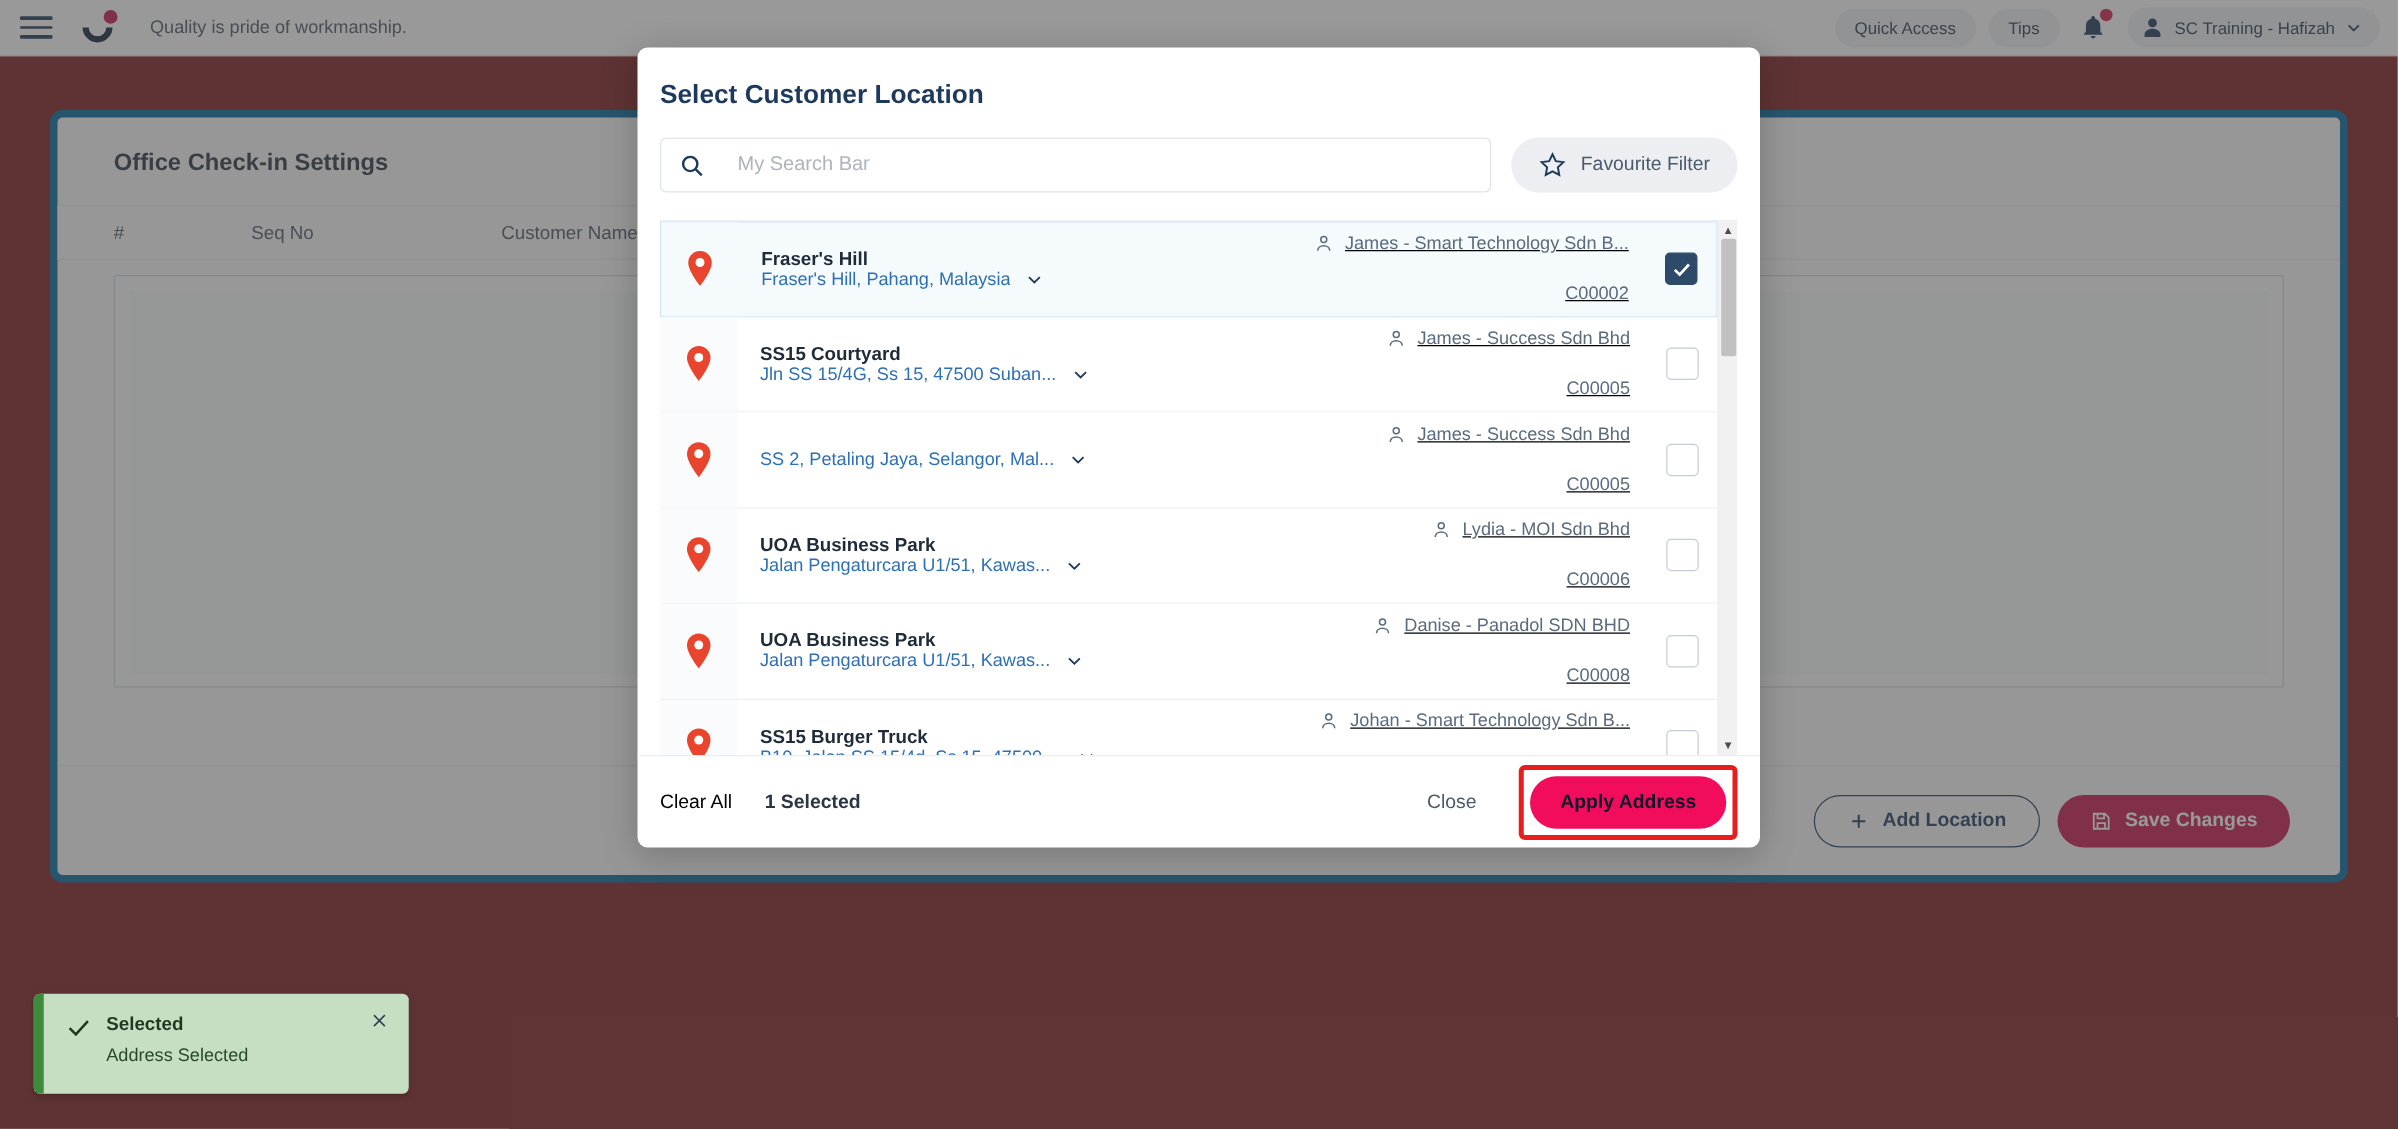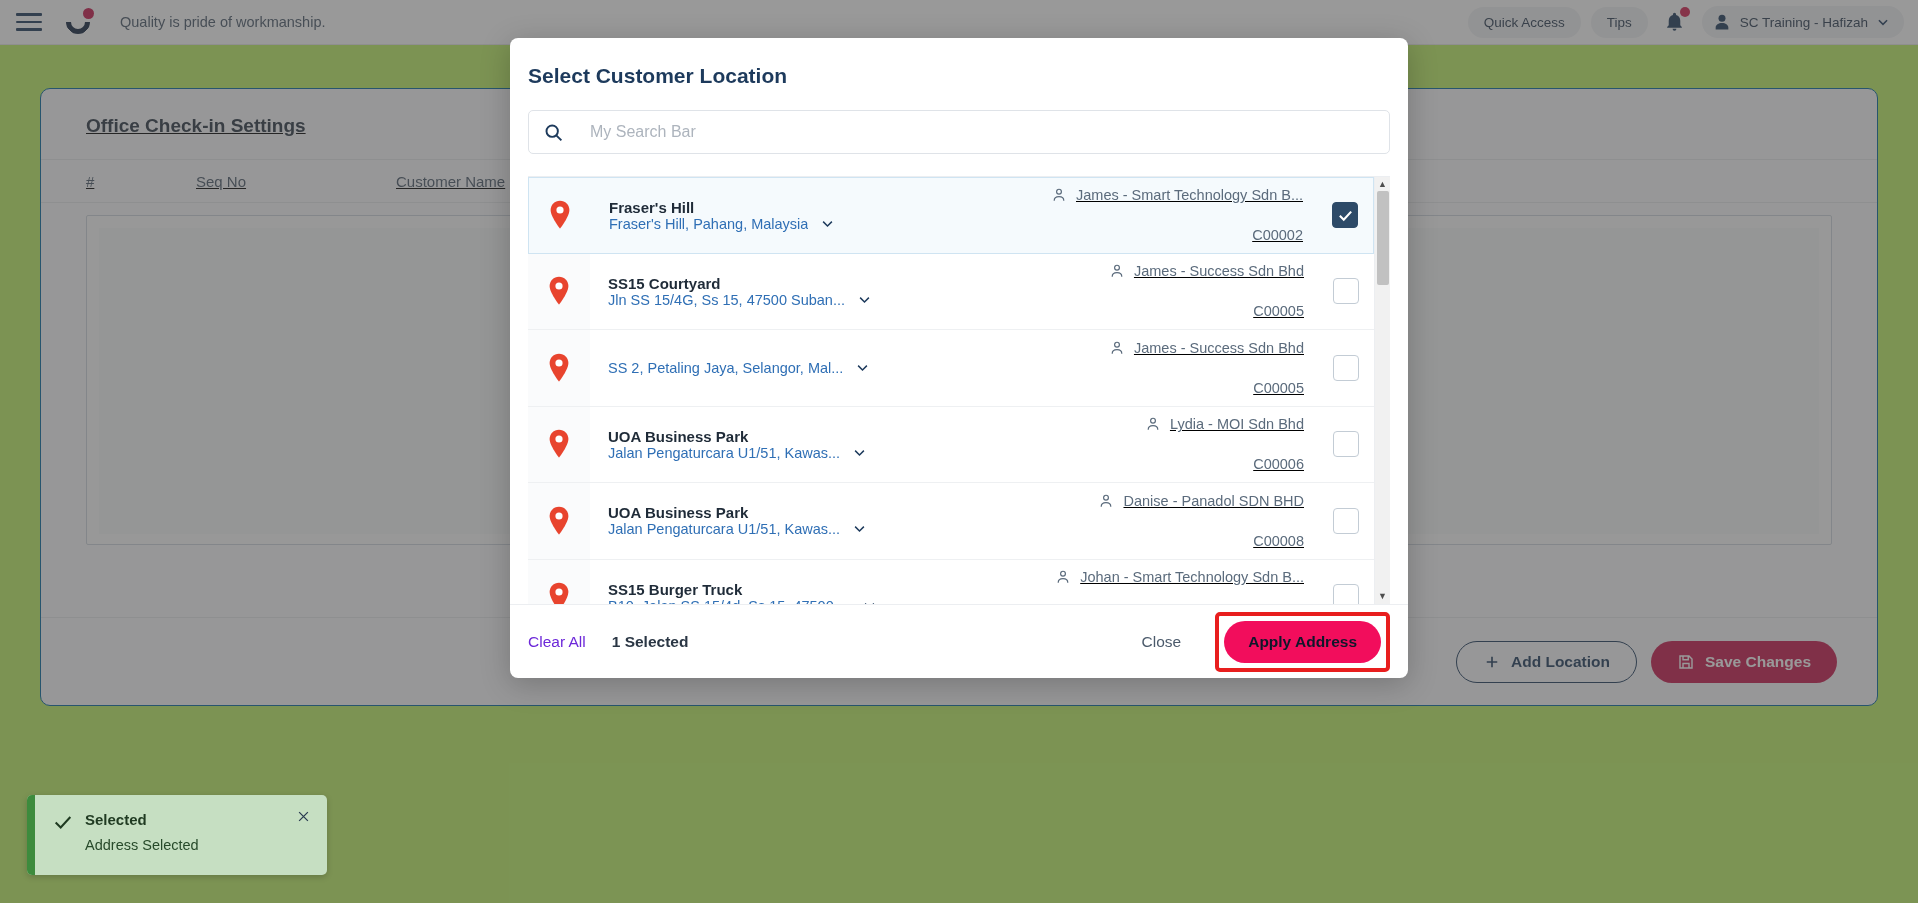--- a/index.html
+++ b/index.html
@@ -6,21 +6,21 @@
   html, body {
     width: 1918px; height: 903px;
     font-family: "Liberation Sans", sans-serif;
     overflow: hidden;
     background: #ffffff;
   }
 
   
   #bg-page {
     position: absolute; inset: 0;
-    background: #bef264;
+    background: #7f1d1d;
   }
   #bg-dim {
     position: absolute; inset: 0;
     background: rgba(70,70,70,0.55);
     z-index: 50;
   }
 
   
   #app-header {
     position: absolute; top: 0; left: 0; width: 1918px; height: 45px;
@@ -52,21 +52,21 @@
   .bell-dot { position: absolute; top: 0px; right: 2px; width: 10px; height: 10px; border-radius: 50%; background: #d61f4e; }
   .user-pill {
     background: #f0f1f3; border-radius: 20px; padding: 6px 14px 6px 10px;
     display: flex; align-items: center; gap: 8px; font-size: 13.5px; color: #2b3d52; cursor: pointer;
   }
   .avatar-ico { width: 20px; height: 20px; }
 
   
   #settings-card {
     position: absolute; left: 40px; top: 88px; width: 1838px; height: 618px;
-    background: #fbfbfc; border: 1px solid #0369a1; border-radius: 10px; text-decoration: underline;
+    background: #fbfbfc; border: 6px solid #0369a1; border-radius: 10px;
   }
   #settings-title {
     font-size: 19px; font-weight: bold; color: #2a3644;
     padding: 26px 0 22px 45px;
   }
   #settings-table-head {
     display: flex; border-top: 1px solid #e6e8eb; border-bottom: 1px solid #e6e8eb;
     height: 44px; align-items: center; padding-left: 45px; background: #fbfbfc;
   }
   #settings-table-head .th { font-size: 15px; color: #4b5a6b; }
@@ -173,21 +173,21 @@
   #list-scroll .sb-arrow { font-size: 9px; color: #4d4d4d; line-height: 1; padding: 3px 0; cursor: pointer; }
   #list-scroll .sb-thumb {
     position: absolute; top: 14px; left: 2px; width: 12px; height: 94px;
     background: #c1c1c1; border-radius: 2px; cursor: pointer;
   }
 
   #modal-footer {
     height: 74px; display: flex; align-items: center; padding: 0 18px;
     border-top: 1px solid #eceef1;
   }
-  #clear-all { font-size: 15.5px; color: #6d28d9; cursor: pointer; }
+  #clear-all { font-size: 15.5px; color: #000000; cursor: pointer; }
   #selected-count { font-size: 15.5px; font-weight: bold; color: #2a3644; margin-left: 26px; }
   #close-btn { margin-left: auto; font-size: 15.5px; color: #4b5a6b; cursor: pointer; margin-right: 34px; }
   #apply-highlight { border: 4px solid #e81e1e; border-radius: 5px; padding: 5px; }
   #apply-btn {
     background: #f20d5c; color: #0f172a; border: none; border-radius: 22px;
     padding: 12px 24px; font-size: 15.5px; font-weight: bold; cursor: pointer;
     font-family: "Liberation Sans", sans-serif; white-space: nowrap;
   }
 </style>
 </head>
@@ -277,20 +277,26 @@
   <div id="modal-title">Select Customer Location</div>
 
   <div id="modal-searchrow">
     <div id="search-box">
       <svg width="21" height="21" viewBox="0 0 24 24" fill="none" stroke="#1d3a5c" stroke-width="2.2">
         <circle cx="10.5" cy="10.5" r="6.5"></circle>
           <path d="M15.5 15.5L21 21"></path>
       </svg>
       <input id="search-input" type="text" placeholder="My Search Bar" style="">
     </div>
+    <div id="fav-filter">
+      <svg width="22" height="22" viewBox="0 0 24 24" fill="none" stroke="#1d3a5c" stroke-width="1.7">
+        <path d="M12 2.6l2.9 6 6.6.9-4.8 4.6 1.2 6.6L12 17.6 6.1 20.7l1.2-6.6L2.5 9.5l6.6-.9z"></path>
+      </svg>
+      <span>Favourite Filter</span>
+    </div>
   </div>
 
   <div id="list-wrap">
     <div id="list">
         <div class="loc-row selected">
           <div class="loc-icon-col">
             <svg width="24" height="30" viewBox="0 0 24 30">
               <path d="M12 0.8C6.7 0.8 2.6 4.9 2.6 10.1c0 6.8 9.4 18.6 9.4 18.6s9.4-11.8 9.4-18.6C21.4 4.9 17.3 0.8 12 0.8z" fill="#e8442e"></path>
               <circle cx="12" cy="10" r="3.6" fill="#ffffff"></circle>
             </svg>

